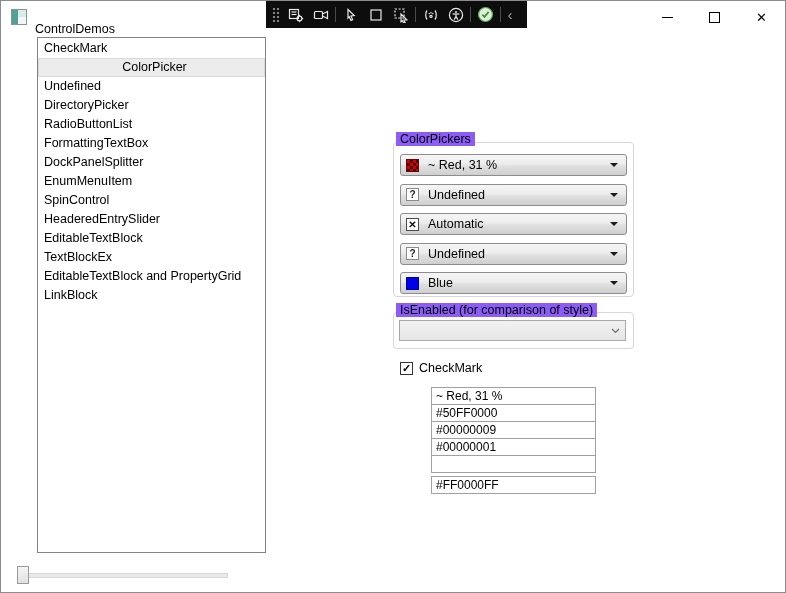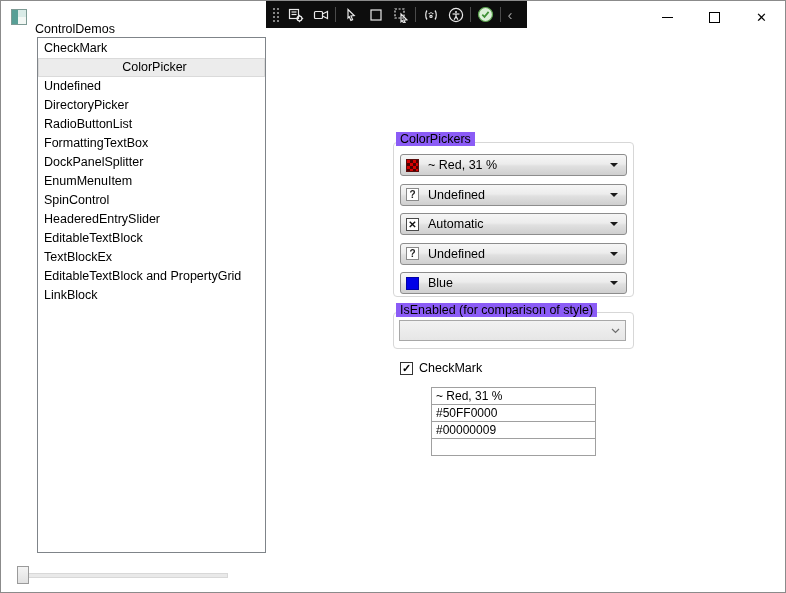--- a/index.html
+++ b/index.html
@@ -222,19 +222,21 @@
 
   <div class="checkbox-row">
     <span class="checkbox">✓</span>
     <span class="checkbox-label">CheckMark</span>
   </div>
 
   <div class="color-table">
     <div class="cell">~ Red, 31 %</div>
     <div class="cell">#50FF0000</div>
     <div class="cell">#00000009</div>
+    <div class="cell">#00000001</div>
     <div class="cell"></div>
+    <div class="cell gap">#FF0000FF</div>
   </div>
 
   <div class="slider-track"></div>
   <div class="slider-thumb"></div>
 
 </div>
 
 </body></html>

